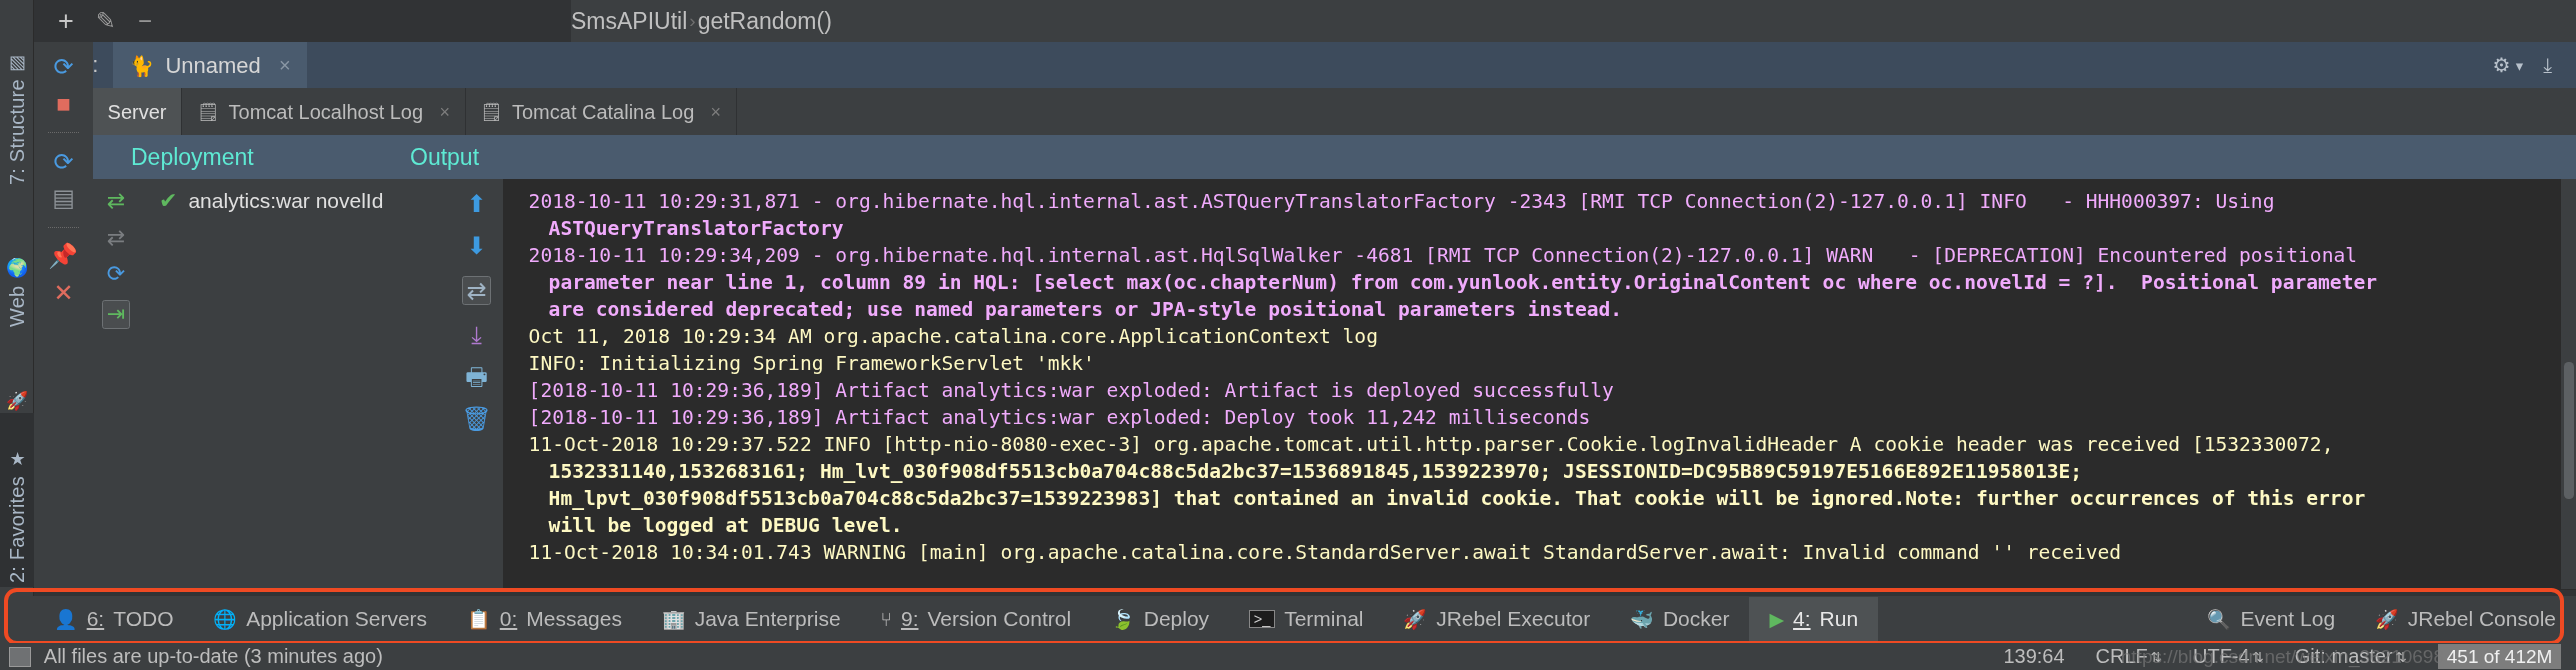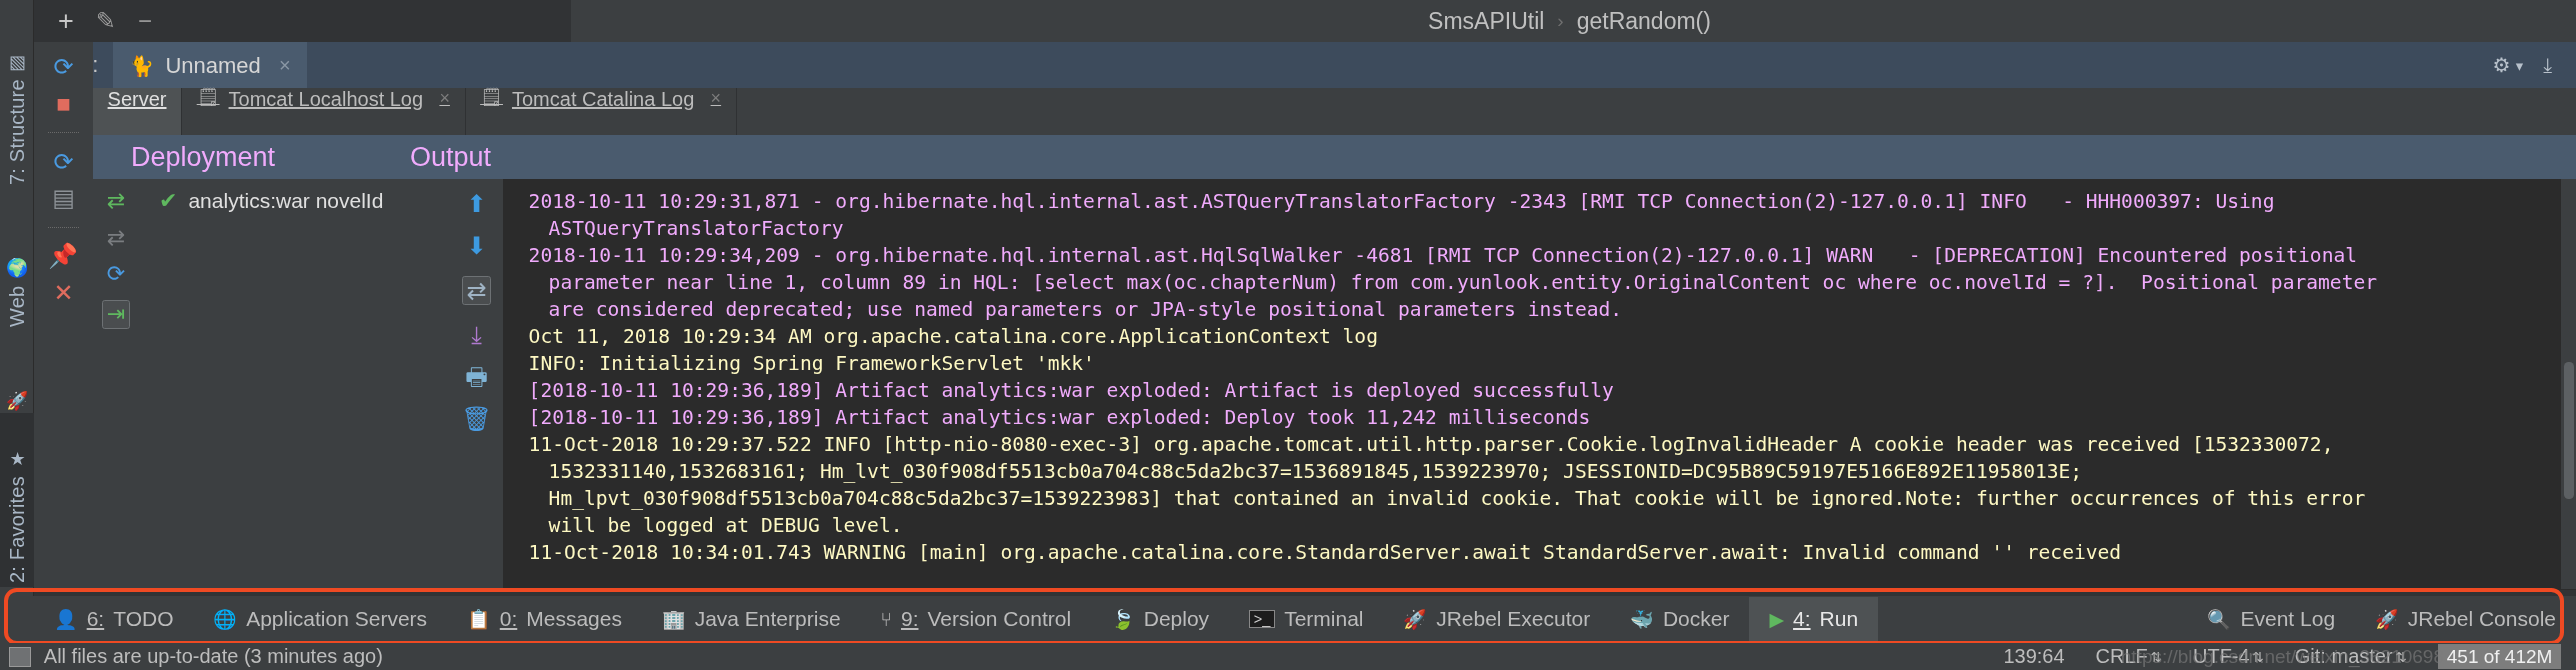--- a/index.html
+++ b/index.html
@@ -33,21 +33,21 @@
   }
   #tb-left {
     position: absolute; left: 0; top: 0; width: 537px; height: 42px;
     background: #313335; display: flex; align-items: center; gap: 22px;
     padding-left: 24px; box-sizing: border-box;
   }
   .tb-ico { color: #9a9a9a; font-size: 24px; line-height: 1; cursor: default; }
   .tb-ico.plus { color: #c8c8c8; font-size: 27px; }
   #breadcrumb {
     position: absolute; left: 537px; top: 0; right: 8px; height: 42px;
-    display: flex; align-items: center; justify-content: center; gap: 13px;
+    display: flex; align-items: center; justify-content: flex-start; gap: 2px;
     color: #c0c0c0; font-size: 23px;
   }
   #breadcrumb .sep { color: #6f6f6f; font-size: 19px; }
 
   
   #run-header {
     position: absolute; left: 34px; top: 42px; width: 2542px; height: 46px;
     background: #3d4b5c; display: flex; align-items: stretch;
   }
   #run-label {
@@ -66,38 +66,37 @@
     color: #b8c1cb; font-size: 20px;
   }
 
   
   #subtabs {
     position: absolute; left: 34px; top: 88px; width: 2542px; height: 48px;
     background: #3c3f41; display: flex; align-items: stretch;
   }
   #subtab-gutter { width: 59px; background: #3c3f41; }
   .subtab {
-    display: flex; align-items: flex-start; gap: 9px; padding: 0 14.6px;
+    display: flex; align-items: center; gap: 9px; padding: 0 14.6px;
     color: #bcbcbc; font-size: 20px; white-space: nowrap;
     border-right: 0.9px solid #2f3133;
-    text-decoration: underline;
   }
   .subtab.active { background: #4e5254; color: #e0e0e0; }
   .subtab .closex { color: #7d7d7d; font-size: 18px; margin-left: 7.3px; }
   .subtab-ico { font-size: 18px; line-height: 1; }
   #subtab-rest { flex: 1; background: #3c3f41; border-bottom: 0; }
 
   
   #panel-head {
     position: absolute; left: 34px; top: 135px; width: 2542px; height: 44px;
     background: #4a5b6e; display: flex; align-items: center;
   }
   #panel-head .gutter { width: 59px; height: 100%; background:#3c3f41;}
   #panel-head .col {
-    color: #f0abfc; font-size: 27px; display: flex; align-items: center; height: 100%;
+    color: #5eead4; font-size: 23px; display: flex; align-items: center; height: 100%;
   }
   #col-deployment { width: 297px; padding-left: 38px; box-sizing: border-box; }
   #col-output { padding-left: 20px; }
 
   
   #body-area {
     position: absolute; left: 34px; top: 179px; width: 2542px; height: 417px;
     background: #2b2b2b;
   }
   
@@ -143,21 +142,21 @@
   
   #console {
     position: absolute; left: 469px; top: 0; right: 0; height: 417px;
     background: #2b2b2b; overflow: hidden;
     font-family: "DejaVu Sans Mono", monospace; font-size: 19.6px; line-height: 27px;
     padding: 9px 0 0 25.6px; box-sizing: border-box;
     white-space: pre; color: #d4d4d4;
   }
   .lg { color: #f0abfc; }
   .lr { color: #fef9c3; }
-  .indent1 { padding-left: 20px; }
+  .indent1 { padding-left: 20px; font-weight: bold; }
 
   
   #bottombar-wrap {
     position: absolute; left: 0; top: 596px; width: 2576px; height: 48px;
     background: #3c3f41;
   }
   #bottom-divider {
     position: absolute; left: 34px; top: 589px; width: 2542px; height: 8.2px;
     background: #313335; border-top: 0.9px solid #2b2b2b;
   }

